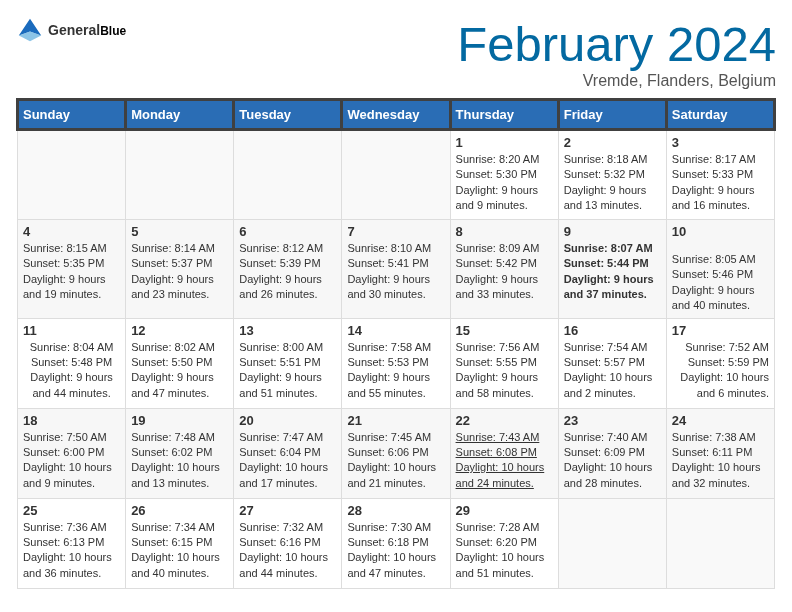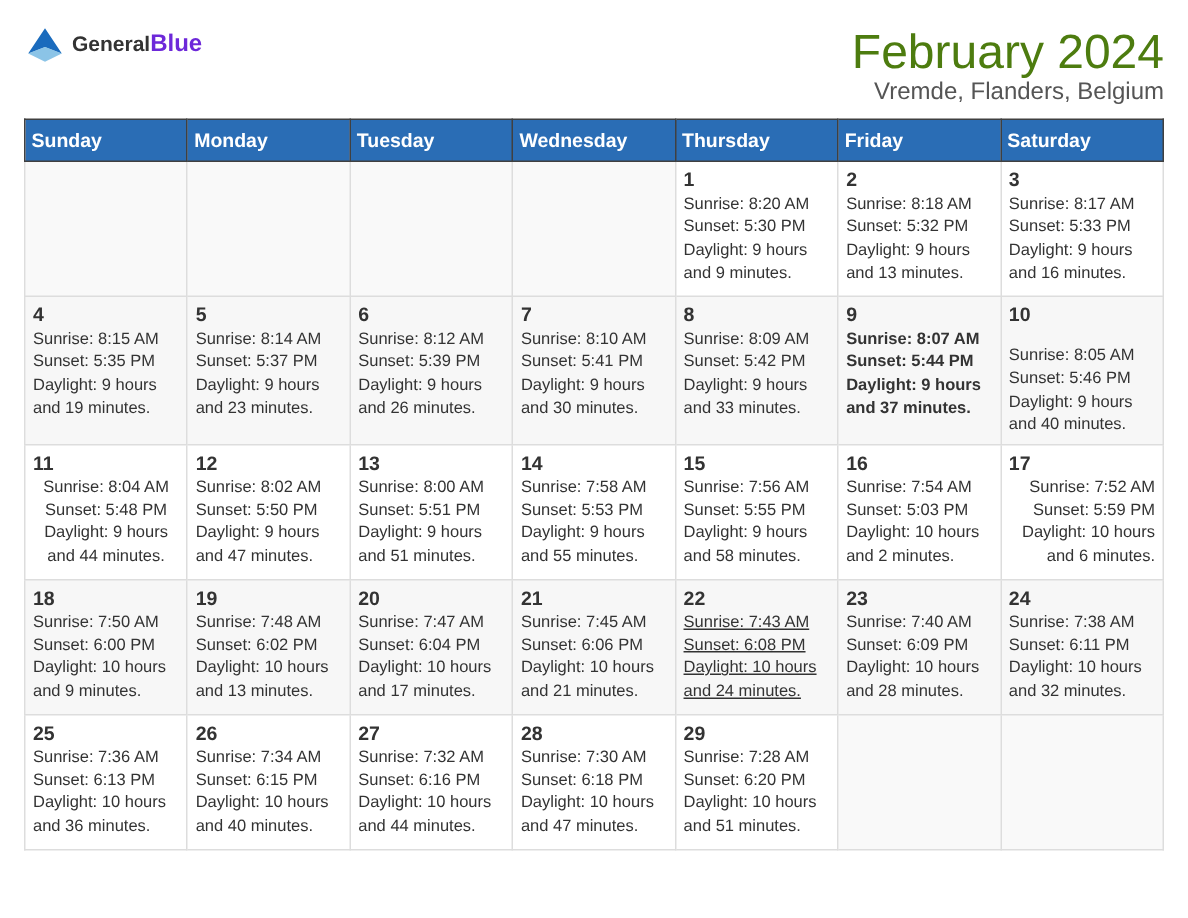--- a/index.html
+++ b/index.html
@@ -18,37 +18,37 @@
     }
     .logo {
       display: flex;
       align-items: center;
       gap: 4px;
     }
     .logo-icon {
       width: 28px; height: 28px;
     }
     .title-block { text-align: right; }
-    .main-title { font-size: 32px; font-weight: normal; color: #4d7c0f; }
+    .main-title { font-size: 49px; font-weight: normal; color: #0369a1; }
     .subtitle { font-size: 16px; color: #555; }
     table {
       width: 100%;
       border-collapse: collapse;
       table-layout: fixed;
     }
     thead tr {
       background-color: #2a6db5;
       color: white;
     }
     thead th {
       padding: 6px 4px;
       font-size: 13px;
       font-weight: bold;
       text-align: left;
-      border: 1px solid #404040;
+      border: 3px solid #404040;
     }
     tbody tr {
       border-bottom: 1px solid #ccc;
     }
     tbody td {
       vertical-align: top;
       padding: 4px 5px;
       font-size: 11px;
       color: #333;
       border: 1px solid #ddd;
@@ -72,21 +72,21 @@
 <body>
 
 <div class="header">
   <div class="logo">
     <svg class="logo-icon" viewBox="0 0 40 40">
       <polygon points="20,4 36,28 20,22 4,28" fill="#1a6bbd"></polygon>
       <polygon points="20,22 36,28 20,36 4,28" fill="#5aabdd" opacity="0.7"></polygon>
     </svg>
     <div>
       <div>
-        <span style="font-size:14px;font-weight:bold;color:#333;">General</span><span style="font-size:16px;font-weight:bold;color:#6d28d9;">Blue</span>
+        <span style="font-size:14px;font-weight:bold;color:#333;">General</span><span style="font-size:12px;font-weight:bold;color:#000000;">Blue</span>
       </div>
     </div>
   </div>
   <div class="title-block">
     <div class="main-title">February 2024</div>
     <div class="subtitle">Vremde, Flanders, Belgium</div>
   </div>
 </div>
 
 <table>
@@ -197,21 +197,21 @@
         </td>
         <td>
           <div class="day-num">15</div>
           <div class="day-info" style="white-space: pre-line;">Sunrise: 7:56 AM
 Sunset: 5:55 PM
 Daylight: 9 hours and 58 minutes.</div>
         </td>
         <td>
           <div class="day-num">16</div>
           <div class="day-info" style="white-space: pre-line;">Sunrise: 7:54 AM
-Sunset: 5:03 PM
+Sunset: 5:57 PM
 Daylight: 10 hours and 2 minutes.</div>
         </td>
         <td>
           <div class="day-num">17</div>
           <div class="day-info" style="white-space: pre-line; text-align: right;">Sunrise: 7:52 AM
 Sunset: 5:59 PM
 Daylight: 10 hours and 6 minutes.</div>
         </td>
       </tr>
       <tr>

